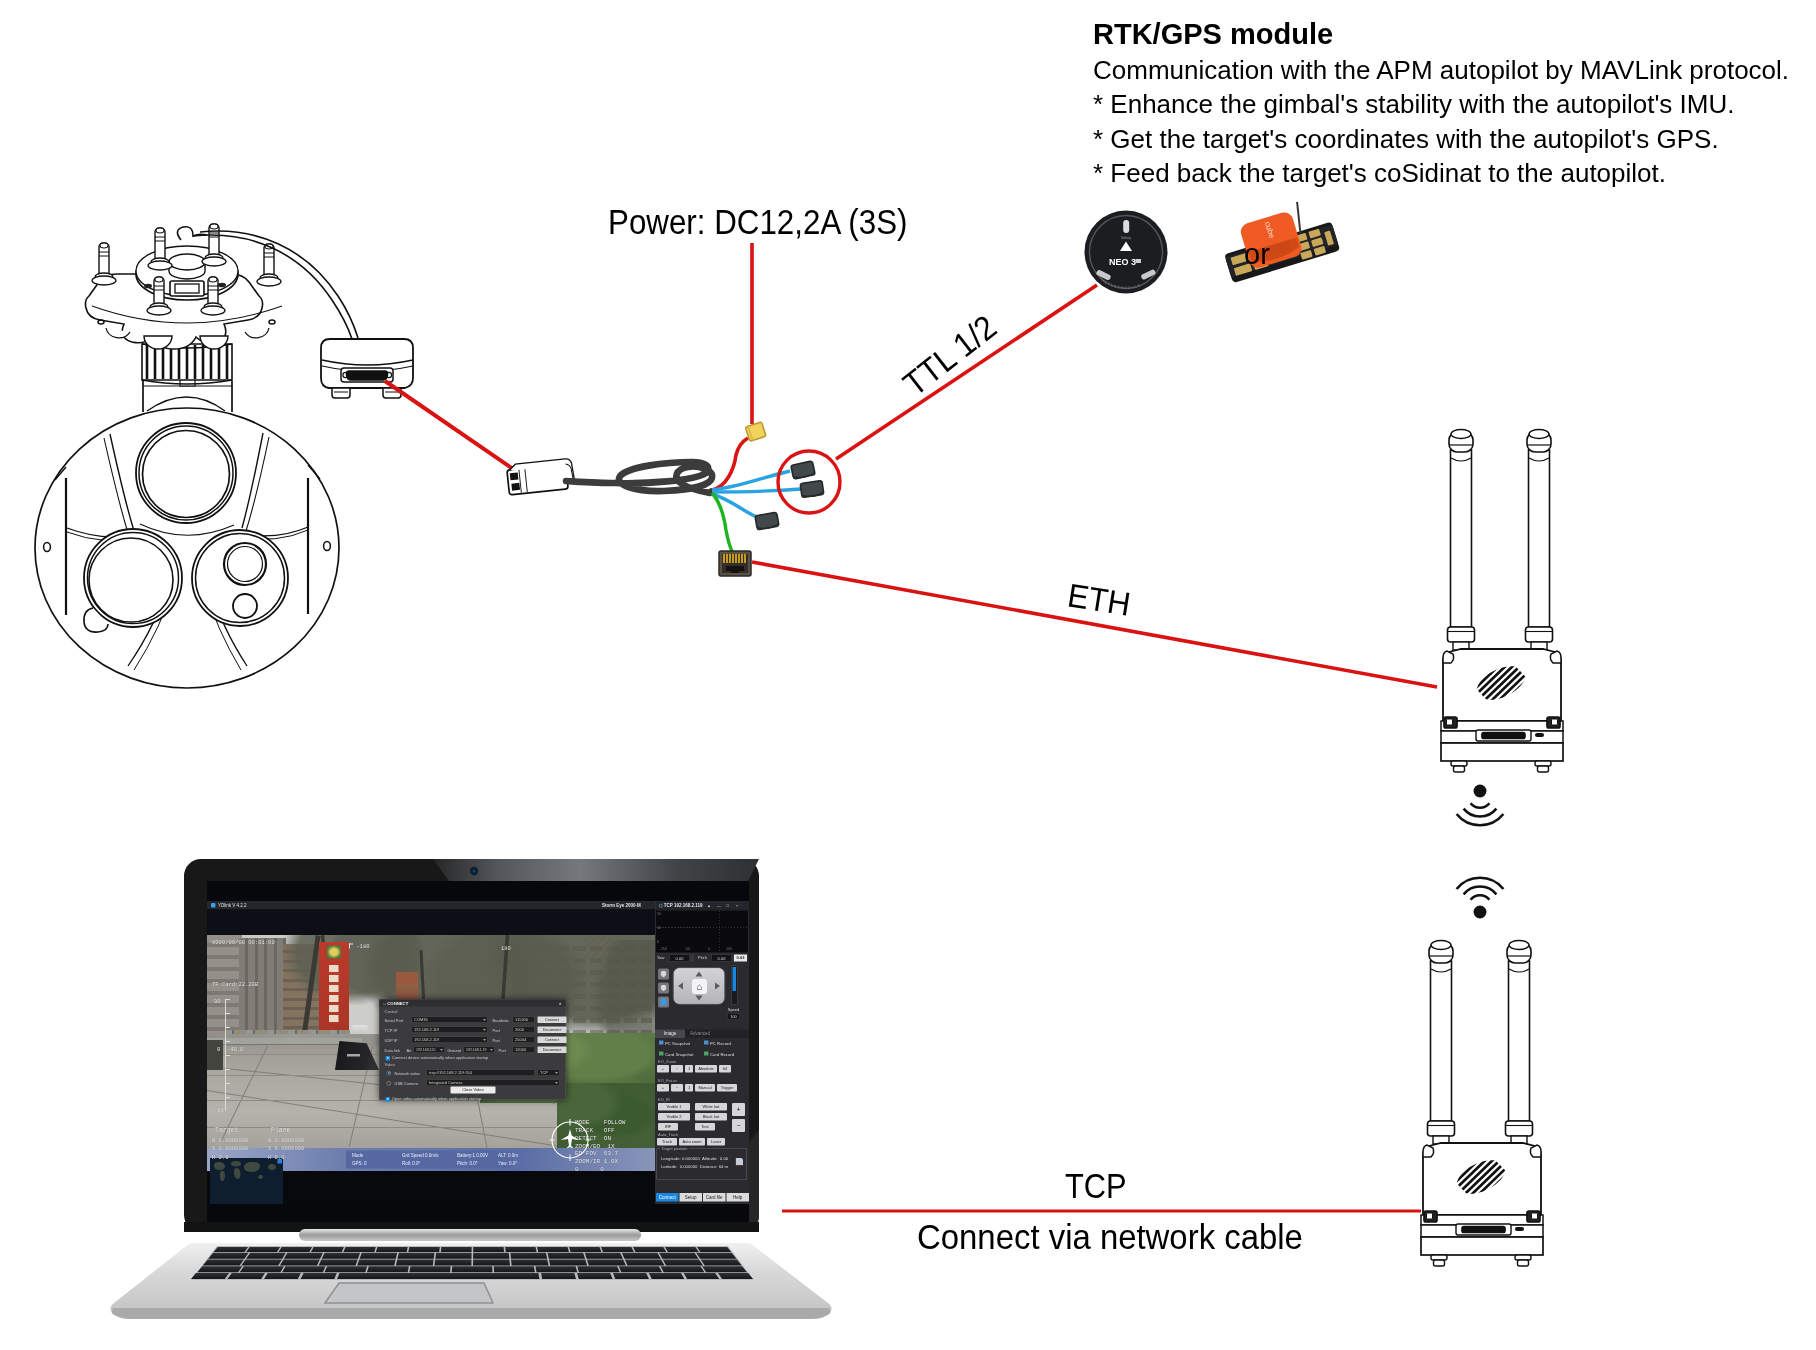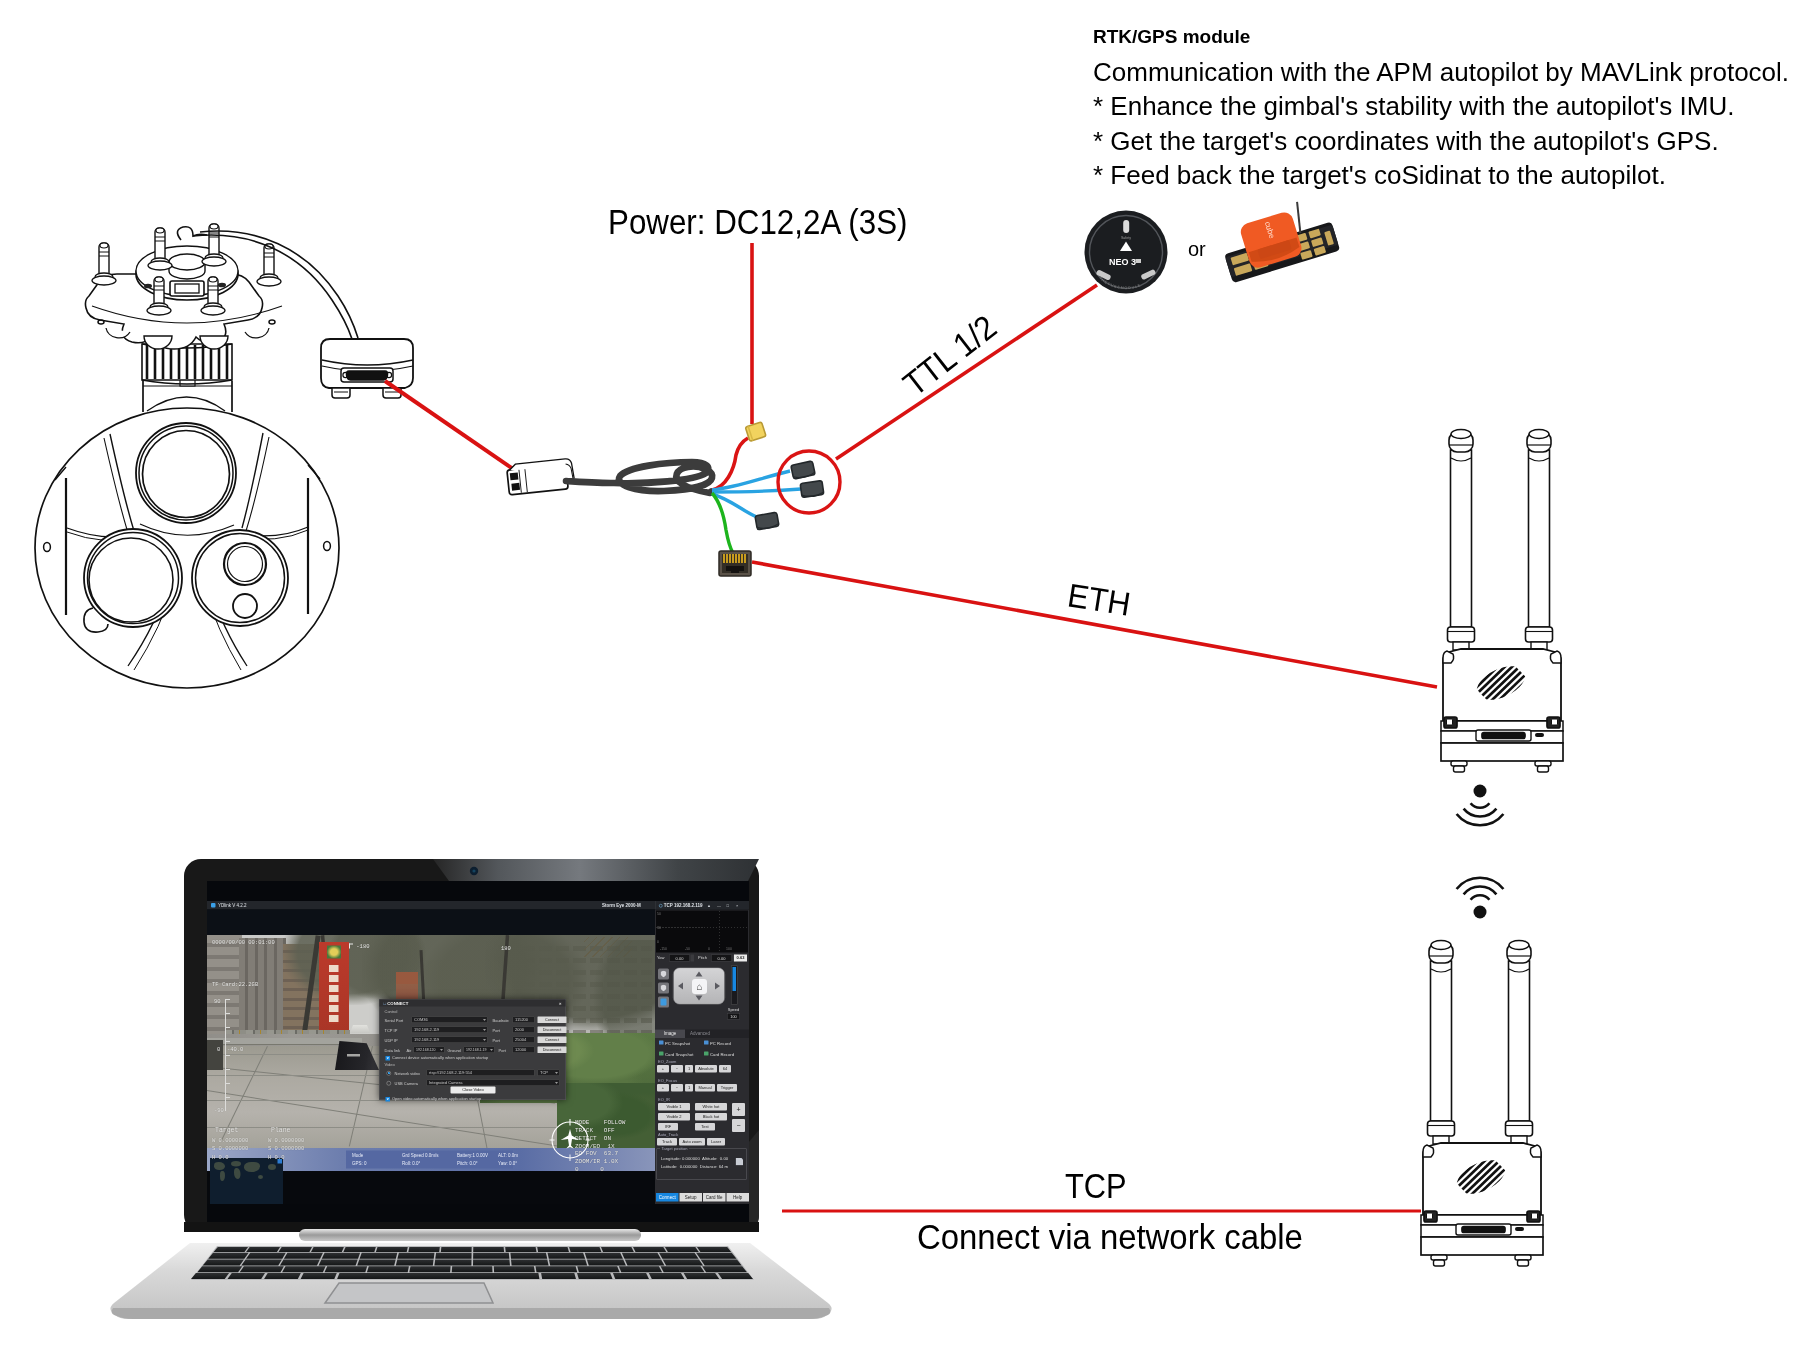--- a/index.html
+++ b/index.html
@@ -1,24 +1,24 @@
 <!DOCTYPE html>
 <html><head><meta charset="utf-8">
 <style>
 *{margin:0;padding:0;box-sizing:border-box}
 html,body{width:1816px;height:1350px;background:#fff;overflow:hidden}
 body{font-family:"Liberation Sans",sans-serif;position:relative}
 #art{position:absolute;left:0;top:0;z-index:1}
 .txt{position:absolute;z-index:3;color:#000;white-space:nowrap}
 #rtk{left:1093px;top:17px;font-size:26px;line-height:34.6px}
-#rtk b{font-size:19px}
+#rtk b{font-size:29px}
 #power{left:608px;top:202px;font-size:35px;transform:scaleX(.895);transform-origin:0 0}
 #ttl{left:892px;top:336px;font-size:34px;transform:rotate(-38deg) scaleX(.92);transform-origin:50% 50%}
 #eth{left:1066px;top:581px;font-size:33px;transform:rotate(9deg) scaleX(.95)}
-#or{left:1188px;top:238px;font-size:20px}
+#or{left:1244px;top:238px;font-size:29px}
 #tcp{left:1065px;top:1166px;font-size:35px;transform:scaleX(.88);transform-origin:0 0}
 #cvnc{left:917px;top:1217px;font-size:35px;transform:scaleX(.94);transform-origin:0 0}
 
 #screen{position:absolute;left:207px;top:881px;width:542px;height:341px;background:#06080c;z-index:2;overflow:hidden}
 #scr2x{position:absolute;left:0;top:0;width:1084px;height:682px;transform:scale(.5);transform-origin:0 0;font-family:"Liberation Sans",sans-serif}
 .titlebar{position:absolute;left:0;top:40px;width:1084px;height:17px;background:#23262b;color:#dfe3e8;font-size:9px}
 .tl-ico{position:absolute;left:8px;top:4px;width:9px;height:9px;background:#3aa0e8;border-radius:2px}
 .tl-t{position:absolute;left:22px;top:4px}
 .tl-r1{position:absolute;left:790px;top:4px;font-weight:bold}
 .tl-sep{position:absolute;left:896px;top:0;width:1px;height:17px;background:#3a3d42}

